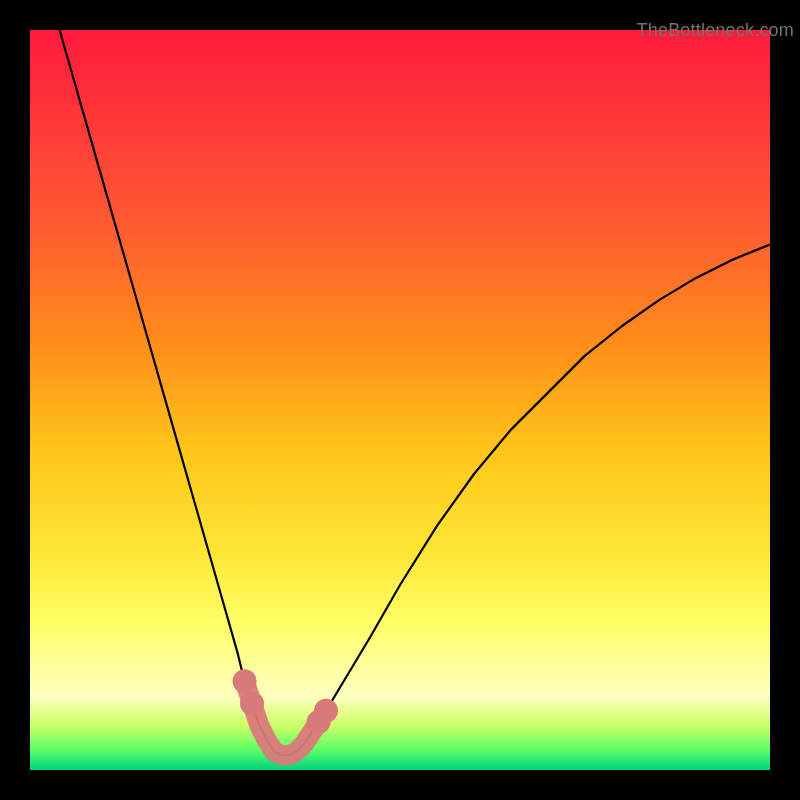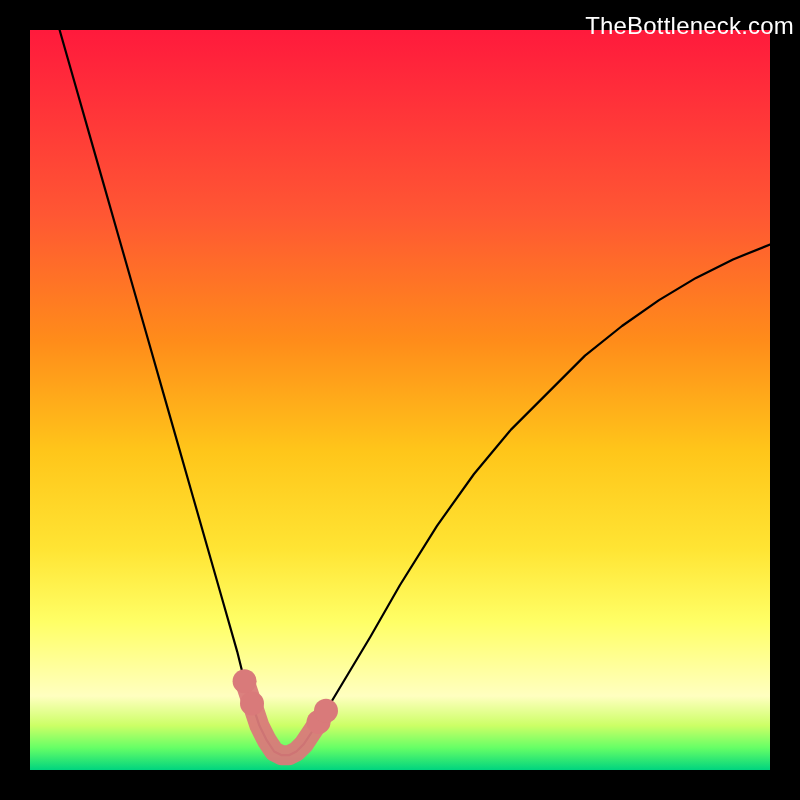--- a/index.html
+++ b/index.html
@@ -36,24 +36,24 @@
       #ffe433 70%,
       #ffff66 80%,
       #ffffc0 90%,
       #ccff66 94%,
       #66ff66 97%,
       #00d47f 100%
     );
   }
   .watermark {
     position: absolute;
-    top: 12px;
+    top: 20px;
     right: 6px;
-    color: #ffffff;
-    font-size: 24px;
+    color: #737373;
+    font-size: 18px;
     font-weight: 500;
     letter-spacing: 0.2px;
     user-select: none;
   }
   svg.curve {
     position: absolute;
     left: 30px;
     top: 30px;
     width: 740px;
     height: 740px;

